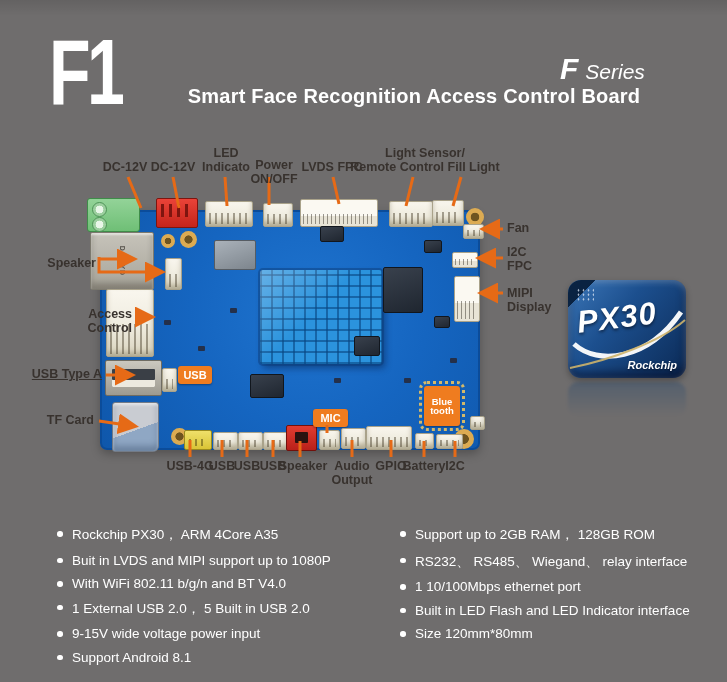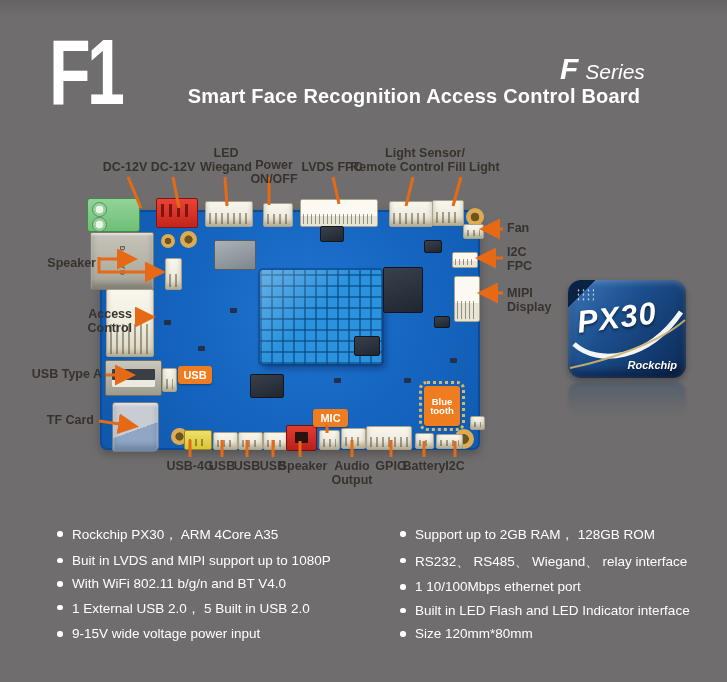--- a/index.html
+++ b/index.html
@@ -224,31 +224,31 @@
     <line class="ld" x1="352" y1="457" x2="352" y2="440"></line>
     <line class="ld" x1="391" y1="457" x2="391" y2="440"></line>
     <line class="ld" x1="424" y1="457" x2="424" y2="441"></line>
     <line class="ld" x1="455" y1="457" x2="455" y2="441"></line>
     <line class="ld" x1="327" y1="425" x2="327" y2="433"></line>
   </svg>
 
   <div class="abs callout t-c" style="left:97px;top:161px;width:56px;">DC-12V</div>
   <div class="abs callout t-c" style="left:145px;top:161px;width:56px;">DC-12V</div>
   <div class="abs callout t-c" style="left:195px;top:147px;width:62px;">LED
-Wiegand</div>
+Indicato</div>
   <div class="abs callout t-c" style="left:243px;top:147px;width:62px;margin-top:12px;">Power
 ON/OFF</div>
   <div class="abs callout t-c" style="left:296px;top:161px;width:72px;">LVDS FPC</div>
   <div class="abs callout t-c" style="left:348px;top:147px;width:154px;">Light Sensor/
 Remote Control Fill Light</div>
 
   <div class="abs callout t-r" style="left:20px;top:257px;width:76px;">Speaker</div>
   <div class="abs callout t-r" style="left:40px;top:308px;width:92px;">Access
 Control</div>
-  <div class="abs callout t-r" style="left:18px;top:368px;width:84px;">USB Type A</div>
+  <div class="abs callout t-r" style="left:18px;top:368px;width:84px;text-decoration:underline;">USB Type A</div>
   <div class="abs callout t-r" style="left:30px;top:414px;width:64px;">TF Card</div>
 
   <div class="abs callout t-l" style="left:507px;top:222px;">Fan</div>
   <div class="abs callout t-l" style="left:507px;top:246px;">I2C
 FPC</div>
   <div class="abs callout t-l" style="left:507px;top:287px;">MIPI
 Display</div>
 
   <div class="abs callout t-c" style="left:163px;top:460px;width:54px;text-align:center;">USB-4G</div>
   <div class="abs callout t-c" style="left:206px;top:460px;width:32px;">USB</div>
@@ -272,20 +272,21 @@
     <div class="abs chip-brand">Rockchip</div>
   </div>
   <div class="abs chip-reflection"></div>
 
   <ul class="abs specs" style="left:55px;top:526px;">
     <li>Rockchip PX30， ARM 4Core A35</li>
     <li>Buit in LVDS and MIPI support up to 1080P</li>
     <li>With WiFi 802.11 b/g/n and BT V4.0</li>
     <li>1 External USB 2.0， 5 Built in USB 2.0</li>
     <li>9-15V wide voltage power input</li>
+    <li>Support Android 8.1</li>
   </ul>
   <ul class="abs specs" style="left:398px;top:526px;">
     <li>Support up to 2GB RAM， 128GB ROM</li>
     <li>RS232、 RS485、 Wiegand、 relay interface</li>
     <li>1 10/100Mbps ethernet port</li>
     <li>Built in LED Flash and LED Indicator interface</li>
     <li>Size 120mm*80mm</li>
   </ul>
 
 </div>

